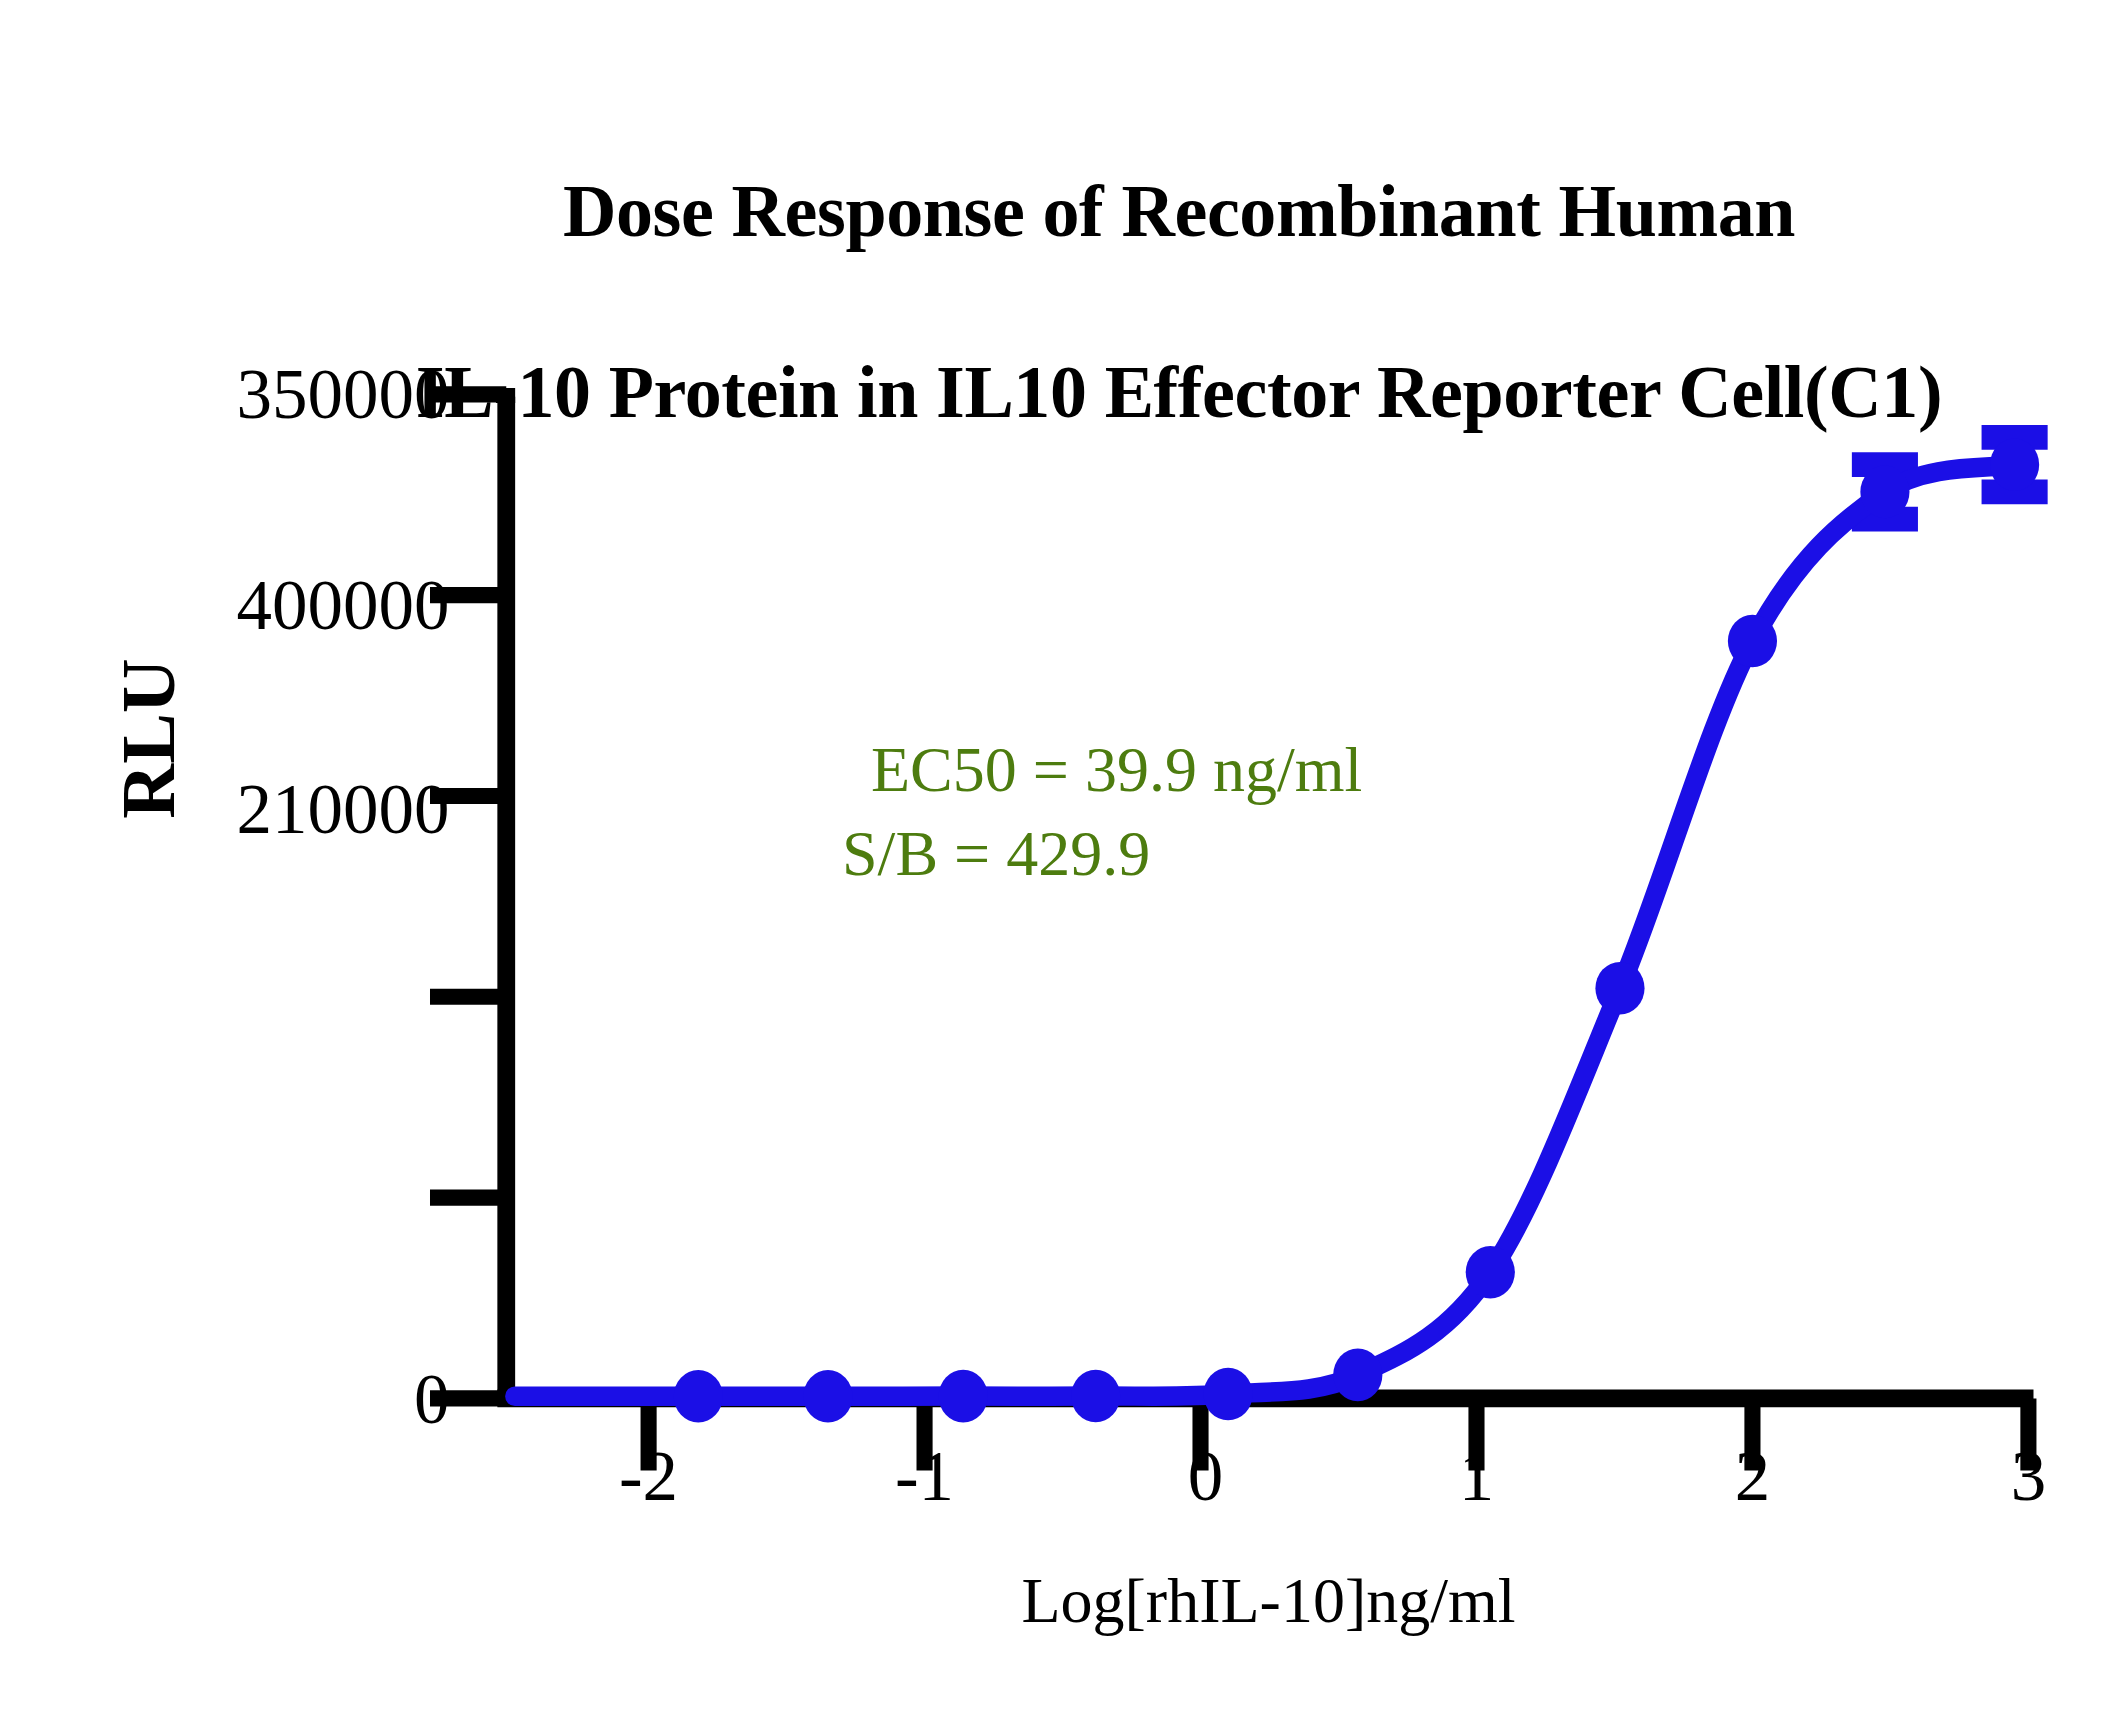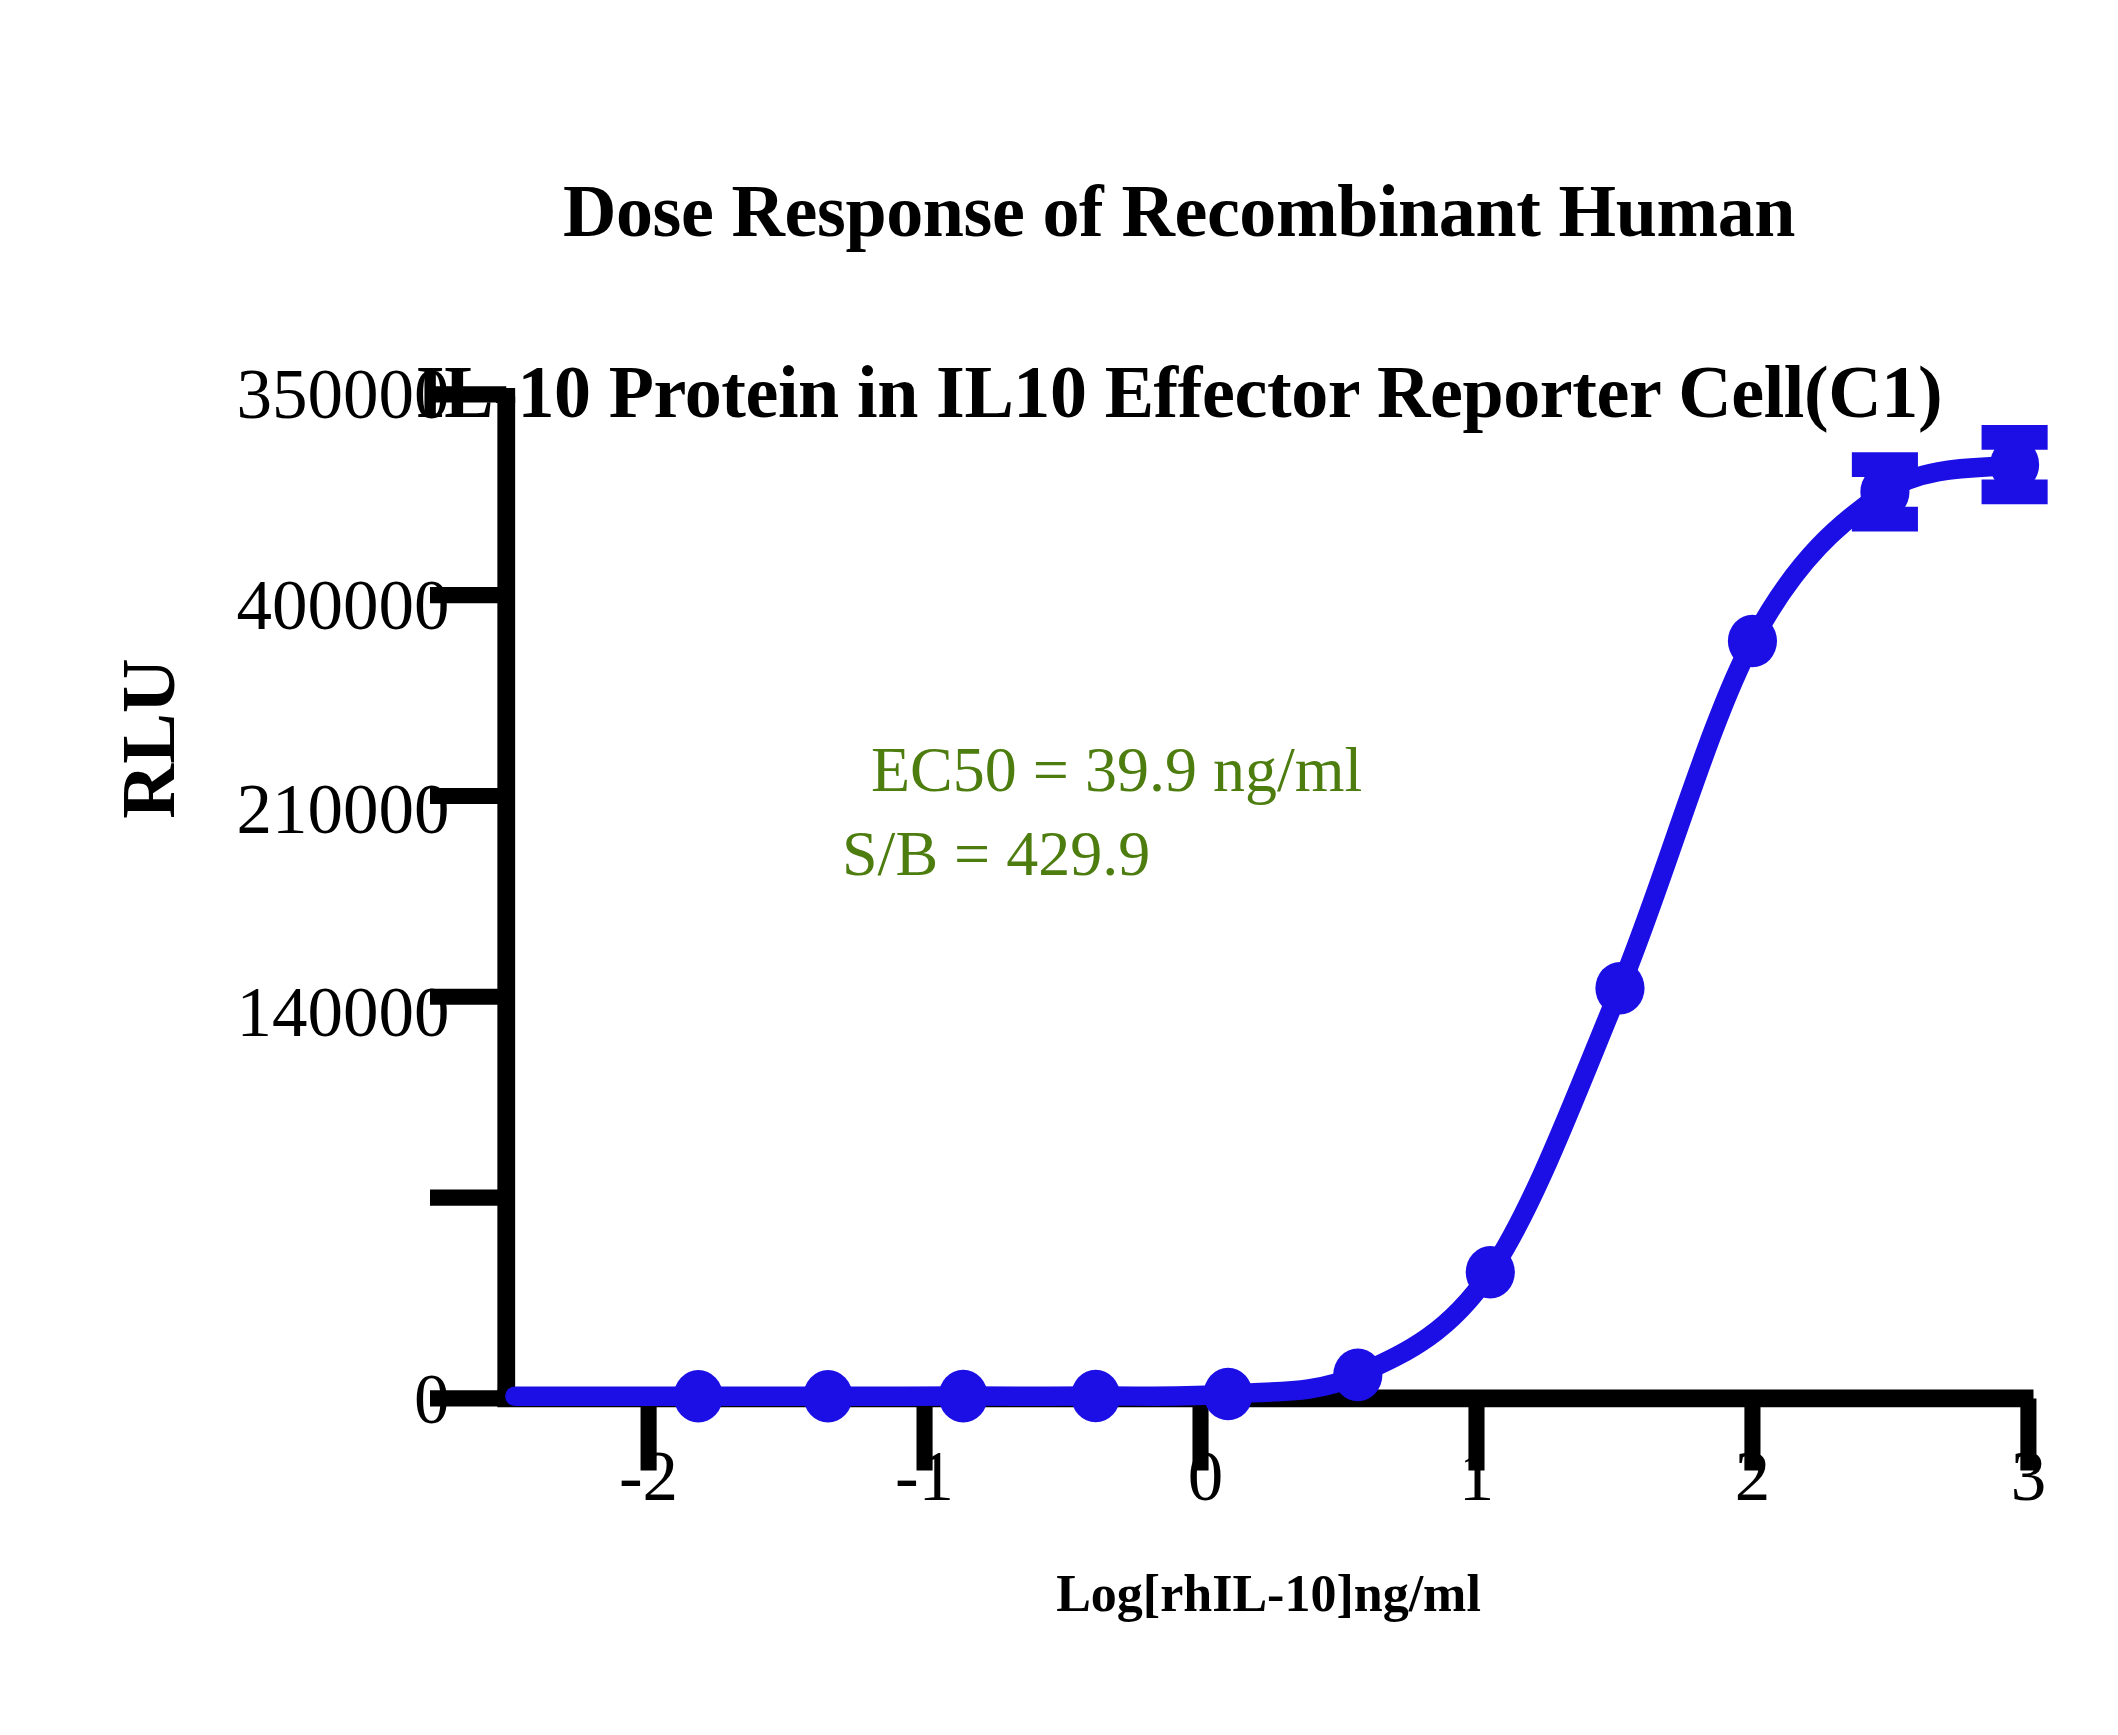--- a/index.html
+++ b/index.html
@@ -49,22 +49,22 @@
     font-weight: bold;
     font-size: 76px;
     color: #000000;
   }
   .axis-label-x {
     position: absolute;
     left: 506px;
     top: 1564px;
     width: 1525px;
     text-align: center;
-    font-weight: bold;
-    font-size: 52px;
+    font-weight: normal;
+    font-size: 64px;
     color: #000000;
   }
   .tick-label-y {
     position: absolute;
     text-align: right;
     width: 424px;
     font-size: 71px;
     color: #000000;
     line-height: 1;
   }
@@ -91,21 +91,20 @@
 
   <div class="title-block">
     <div>Dose Response of Recombinant Human</div>
     <div>IL-10 Protein in IL10 Effector Reporter Cell(C1)</div>
   </div>
 
   <div class="axis-label-y">RLU</div>
   <div class="axis-label-x">Log[rhIL-10]ng/ml</div>
 
   <div class="tick-label-y" style="left:25.4px; top:1364px;">0</div>
-  <div class="tick-label-y" style="left:25.4px; top:977px;">140000</div>
   <div class="tick-label-y" style="left:25.4px; top:774px;">210000</div>
   <div class="tick-label-y" style="left:25.4px; top:570px;">400000</div>
   <div class="tick-label-y" style="left:25.4px; top:359px;">350000</div>
 
   <div class="tick-label-x" style="left:564px; top:1441px;">-2</div>
   <div class="tick-label-x" style="left:840px; top:1441px;">-1</div>
   <div class="tick-label-x" style="left:1121px; top:1441px;">0</div>
   <div class="tick-label-x" style="left:1392px; top:1441px;">1</div>
   <div class="tick-label-x" style="left:1668px; top:1441px;">2</div>
   <div class="tick-label-x" style="left:1944px; top:1441px;">3</div>

